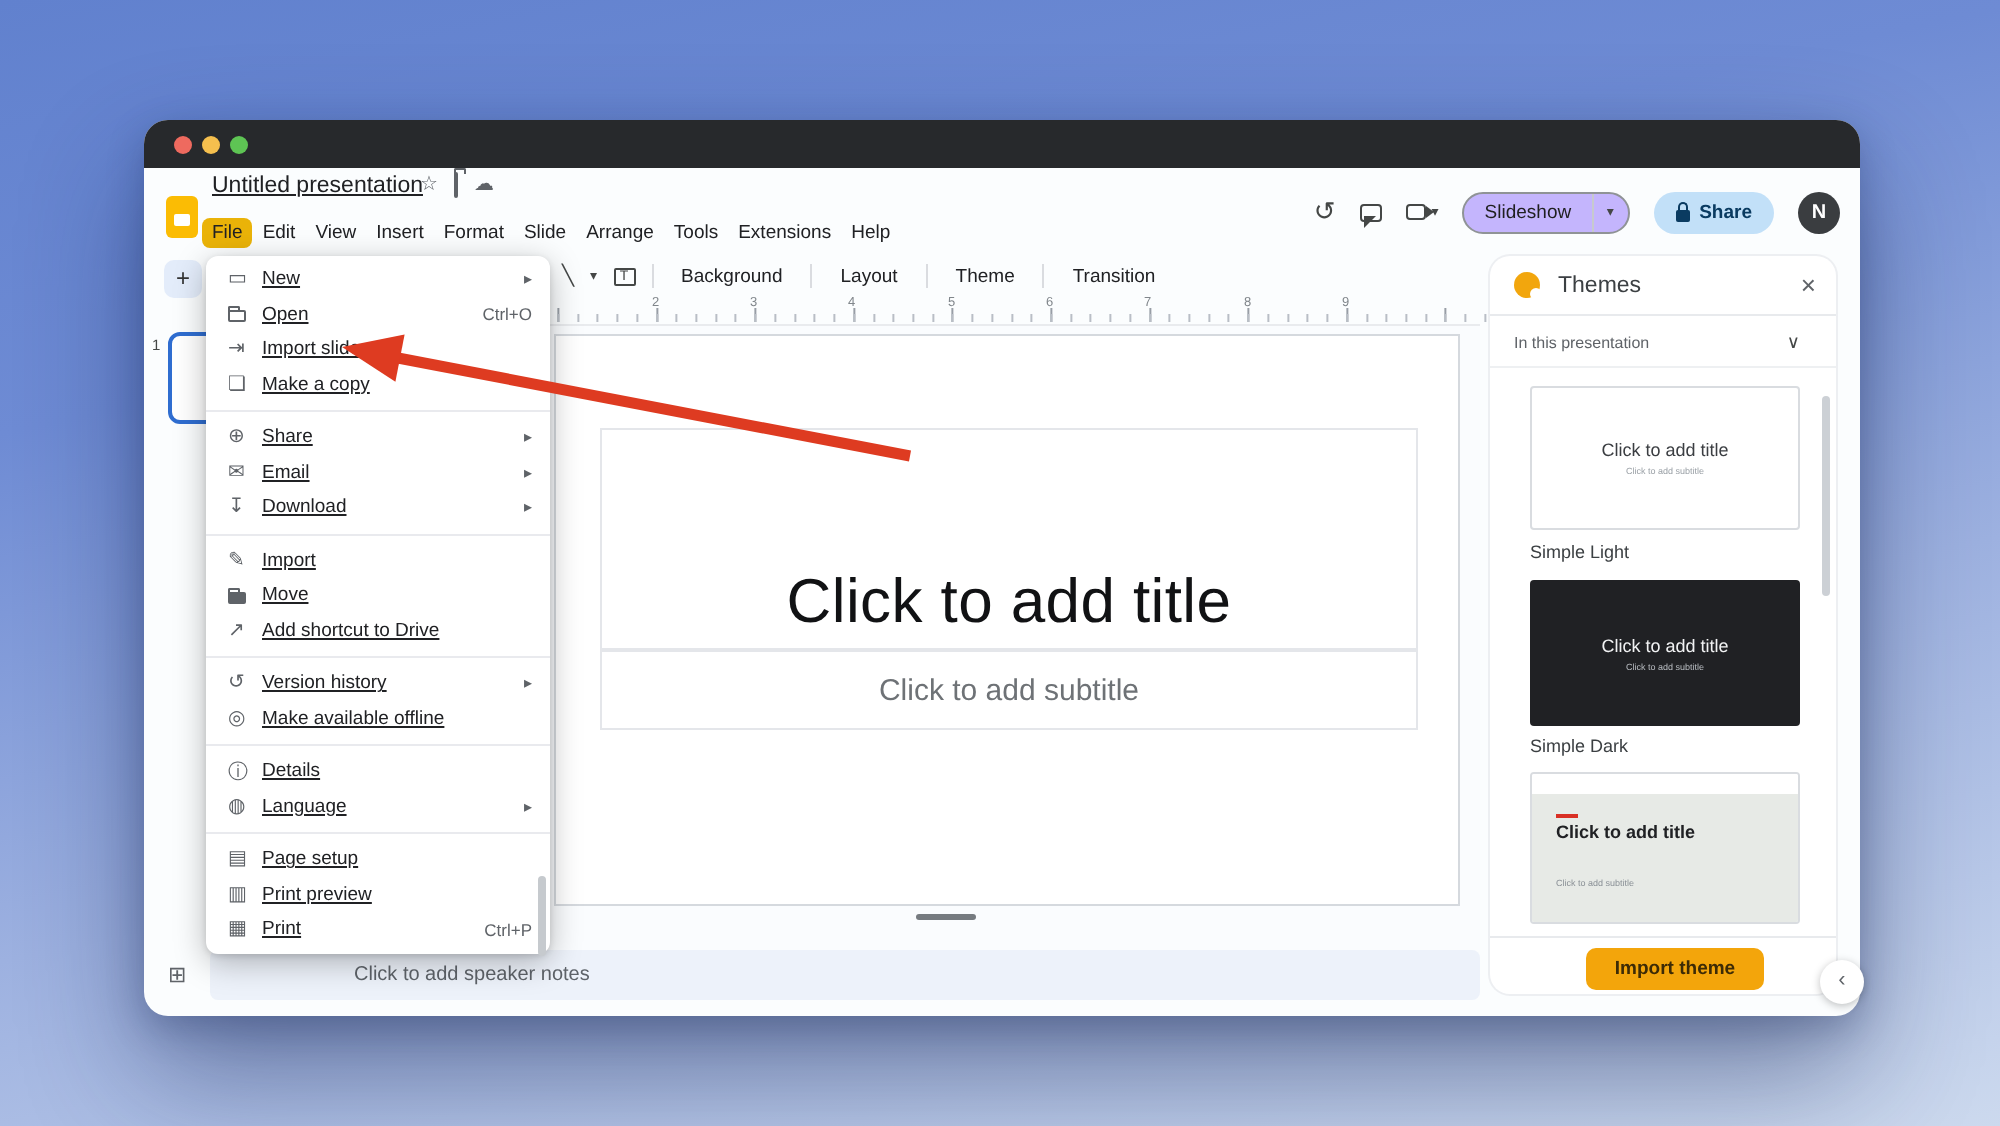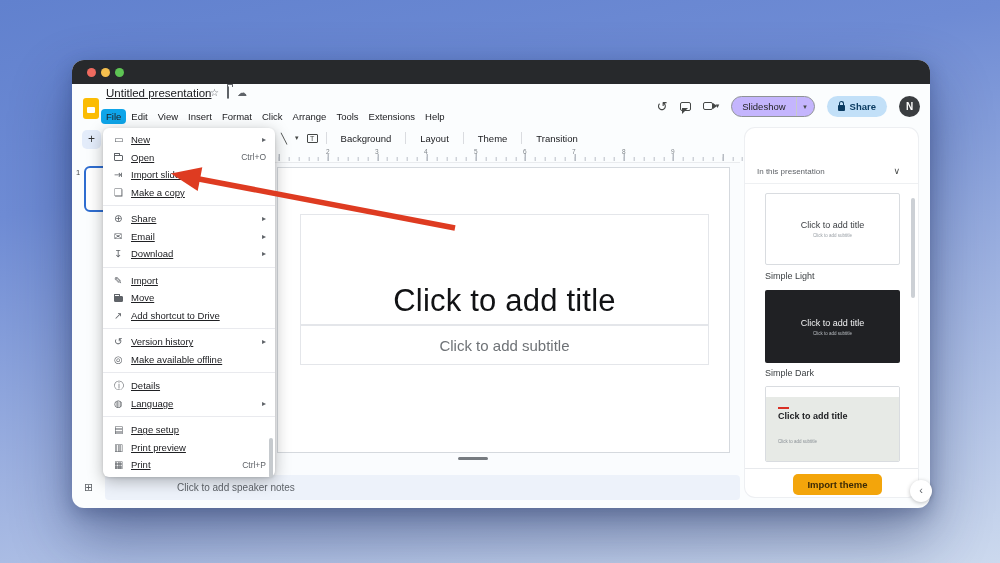--- a/index.html
+++ b/index.html
@@ -20,21 +20,21 @@
   .tl-dot{width:9px;height:9px;border-radius:50%;}
   .tl-red{background:#ee6a5f;} .tl-yellow{background:#f5bf4e;} .tl-green{background:#5ec454;}
   
   .appbar{position:absolute; left:0; top:24px; width:100%; height:44px; background:#fbfdfe;}
   .slogo{position:absolute; left:11px; top:14px; width:16px; height:21px; background:#fbbc04; border-radius:3px;}
   .slogo::after{content:""; position:absolute; left:4px; top:9px; width:8px; height:6px; background:#fff; border-radius:1px;}
   .doc-title{position:absolute; left:34px; top:3px; font-size:11.5px; color:#202124;text-decoration:underline;}
   .title-icons{position:absolute; left:138px; top:3px; display:flex; gap:8px; font-size:10px; color:#5f6368; align-items:center;}
   .menubar{position:absolute; left:29px; top:25px; display:flex; font-size:9.5px; color:#202124;}
   .mb-item{padding:2px 5px; border-radius:4px; cursor:default;}
-  .mb-item.active{background:#0ea5e9;}
+  .mb-item.active{background:#eab308;}
   .right-controls{position:absolute; right:10px; top:0; height:44px; display:flex; align-items:center; gap:12px;}
   .hicon{font-size:13px; color:#444746; font-family:"DejaVu Sans",sans-serif;}
   .bubble{width:11px; height:9px; border:1.2px solid #444746; border-radius:2px; position:relative;}
   .bubble::after{content:""; position:absolute; left:1px; bottom:-4px; border:3px solid transparent; border-top-color:#444746; border-left-color:#444746;}
   .cam-wrap{display:flex; align-items:center; gap:3px;}
   .cam{width:10px; height:8px; border:1.2px solid #444746; border-radius:2px; position:relative;}
   .cam::after{content:""; position:absolute; right:-5px; top:0px; border-left:4px solid #444746; border-top:3px solid transparent; border-bottom:3px solid transparent;}
   .caret{font-size:7px; color:#444746;}
   .btn-slideshow{height:21px; border:1px solid #8f9396; border-radius:11px; display:flex; align-items:center; background:#c4b5fd; overflow:hidden;}
   .btn-slideshow .main{padding:0 10px; font-size:9.5px; color:#1f1f1f;}
@@ -149,21 +149,21 @@
         <span>☆</span>
         <span><span class="i-folder"></span></span>
         <span>☁</span>
       </div>
       <div class="menubar">
         <span class="mb-item active">File</span>
         <span class="mb-item">Edit</span>
         <span class="mb-item">View</span>
         <span class="mb-item">Insert</span>
         <span class="mb-item">Format</span>
-        <span class="mb-item">Click</span>
+        <span class="mb-item">Slide</span>
         <span class="mb-item">Arrange</span>
         <span class="mb-item">Tools</span>
         <span class="mb-item">Extensions</span>
         <span class="mb-item">Help</span>
       </div>
       <div class="right-controls">
         <span class="hicon">↺</span>
         <span class="bubble"></span>
         <span class="cam-wrap">
           <span class="cam"></span>
@@ -221,20 +221,25 @@
         </div>
       </div>
     </div>
     <div class="drag-handle"></div>
     <div class="notesbar">
       <span>Click to add speaker notes</span>
     </div>
     <span class="grid-btn">⊞</span>
 
     <div class="themes">
+      <div class="th-head">
+        <span class="palette"></span>
+        <span class="th-title">Themes</span>
+        <span class="th-close">×</span>
+      </div>
       <div class="th-dd">
         <span class="lbl">In this presentation</span>
         <span class="chev">∨</span>
       </div>
 
       <div class="card-thumb ct-light">
         <div class="ct-inner">
           <span class="ct-t">Click to add title</span>
           <span class="ct-s">Click to add subtitle</span>
         </div>

